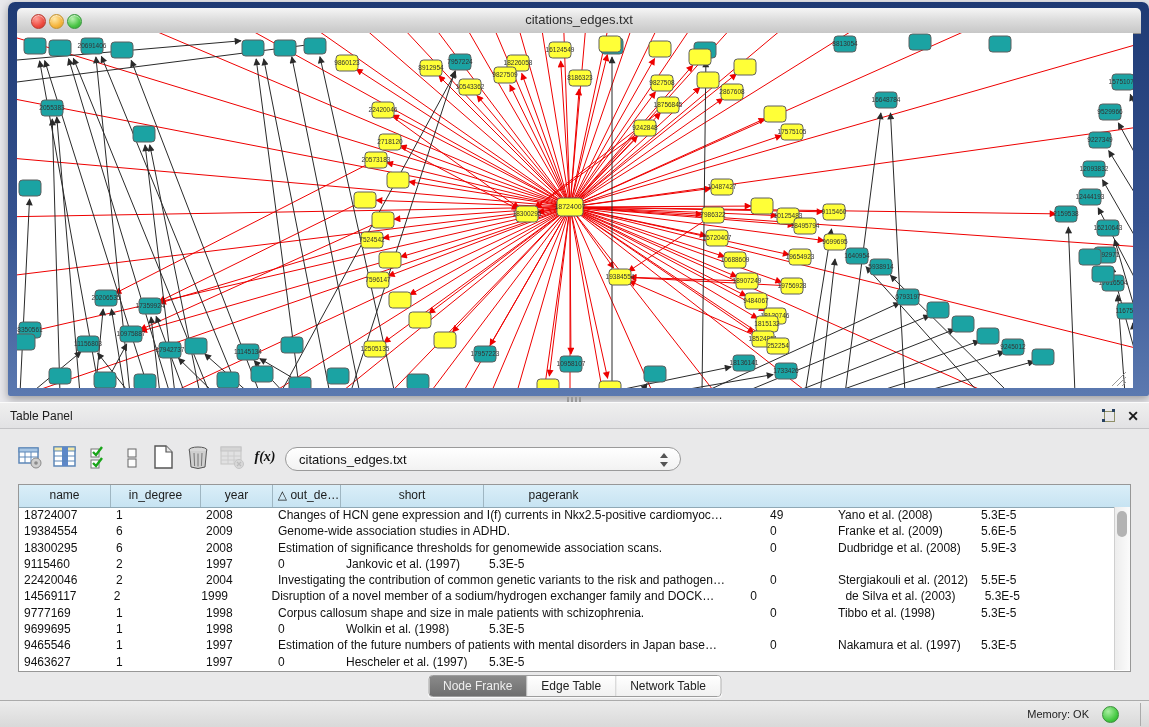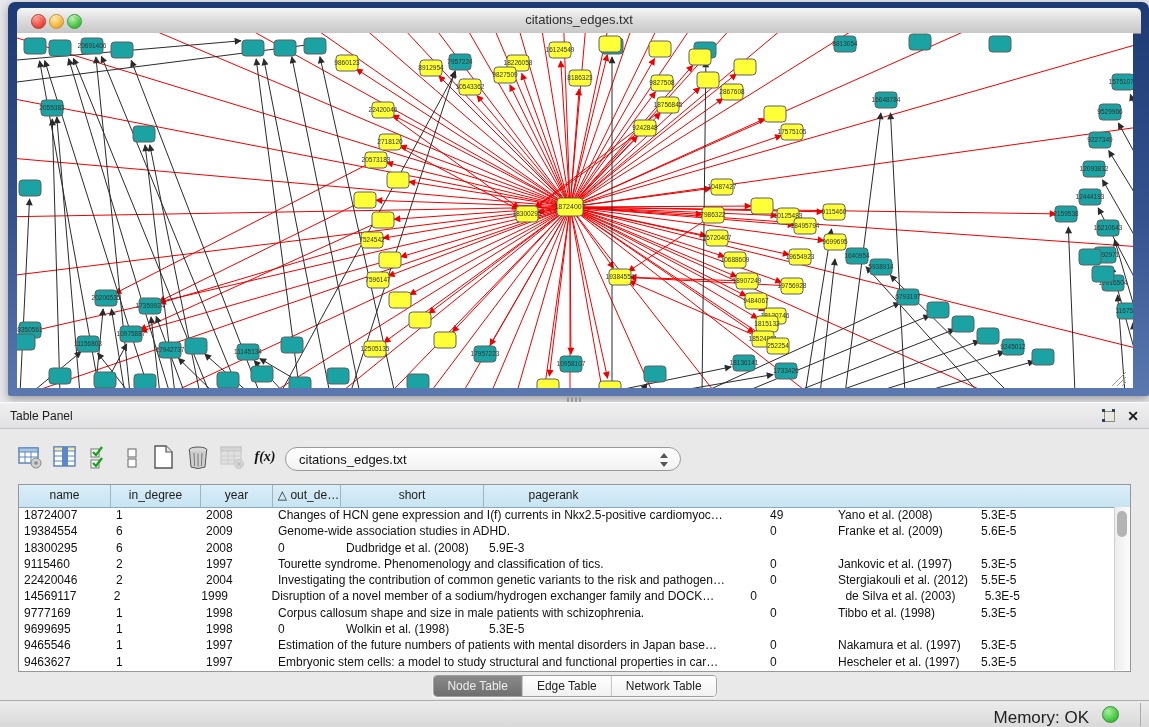--- a/index.html
+++ b/index.html
@@ -103,21 +103,21 @@
     border-right:1px solid #bdbdbd;white-space:nowrap;
   }
   .tab:last-child{border-right:none;}
   .tab.selected{background:linear-gradient(180deg,#8a8a8a,#6f6f6f);color:#efefef;}
   
   #status-bar{
     position:absolute;left:0;top:700px;width:1149px;height:27px;
     background:linear-gradient(180deg,#ececec,#d9d9d9);
     border-top:1px solid #ababab;box-sizing:border-box;
   }
-  .mem-label{position:absolute;right:60px;top:7px;font-size:17px;color:#222;}
+  .mem-label{position:absolute;right:60px;top:7px;font-size:11px;color:#222;}
   .mem-dot{
     position:absolute;right:30px;top:5px;width:15px;height:15px;border-radius:50%;
     background:radial-gradient(circle at 35% 30%,#a8efa0,#41c73f 65%,#2da32e);
     border:1px solid #3a8f3a;
   }
   .sb-divider{position:absolute;right:8px;top:2px;width:1px;height:23px;background:#aaa;}
 </style>
 </head>
 <body>
 
@@ -611,29 +611,29 @@
             <div class="td" style="width: 72px;">2009</div>
             <div class="td" style="width: 492px;">Genome-wide association studies in ADHD.</div>
             <div class="td" style="width: 68px;">0</div>
             <div class="td" style="width: 143px;">Franke et al. (2009)</div>
             <div class="td" style="width: 139px;">5.6E-5</div>
           </div>
           <div class="tr">
             <div class="td" style="width: 92px;">18300295</div>
             <div class="td" style="width: 90px;">6</div>
             <div class="td" style="width: 72px;">2008</div>
+            <div class="td" style="width: 492px;">Estimation of significance thresholds for genomewide association scans.</div>
             <div class="td" style="width: 68px;">0</div>
             <div class="td" style="width: 143px;">Dudbridge et al. (2008)</div>
             <div class="td" style="width: 139px;">5.9E-3</div>
           </div>
           <div class="tr">
             <div class="td" style="width: 92px;">9115460</div>
             <div class="td" style="width: 90px;">2</div>
             <div class="td" style="width: 72px;">1997</div>
-            <div class="td" style="width: 492px;">Tourette syndrome. Phenomenology and classification of tics.</div>
             <div class="td" style="width: 68px;">0</div>
             <div class="td" style="width: 143px;">Jankovic et al. (1997)</div>
             <div class="td" style="width: 139px;">5.3E-5</div>
           </div>
           <div class="tr">
             <div class="td" style="width: 92px;">22420046</div>
             <div class="td" style="width: 90px;">2</div>
             <div class="td" style="width: 72px;">2004</div>
             <div class="td" style="width: 492px;">Investigating the contribution of common genetic variants to the risk and pathogen…</div>
             <div class="td" style="width: 68px;">0</div>
@@ -672,33 +672,32 @@
             <div class="td" style="width: 72px;">1997</div>
             <div class="td" style="width: 492px;">Estimation of the future numbers of patients with mental disorders in Japan base…</div>
             <div class="td" style="width: 68px;">0</div>
             <div class="td" style="width: 143px;">Nakamura et al. (1997)</div>
             <div class="td" style="width: 139px;">5.3E-5</div>
           </div>
           <div class="tr">
             <div class="td" style="width: 92px;">9463627</div>
             <div class="td" style="width: 90px;">1</div>
             <div class="td" style="width: 72px;">1997</div>
-            <div class="td" style="width: 492px;">Embryonic stem cells: a model to study structural and functional properties in car…</div>
             <div class="td" style="width: 68px;">0</div>
             <div class="td" style="width: 143px;">Hescheler et al. (1997)</div>
             <div class="td" style="width: 139px;">5.3E-5</div>
           </div>
         </div>
       <div class="vscroll">
         <div class="vthumb"></div>
       </div>
     </div>
 
     <div class="tabs" id="tabs">
-        <div class="tab selected">Node Table</div>
+        <div class="tab selected">Node Franke</div>
         <div class="tab">Edge Table</div>
         <div class="tab">Network Table</div>
       </div>
   </div>
 
   <div id="status-bar">
     <span class="mem-label">Memory: OK</span>
     <span class="mem-dot"></span>
     <span class="sb-divider"></span>
   </div>

